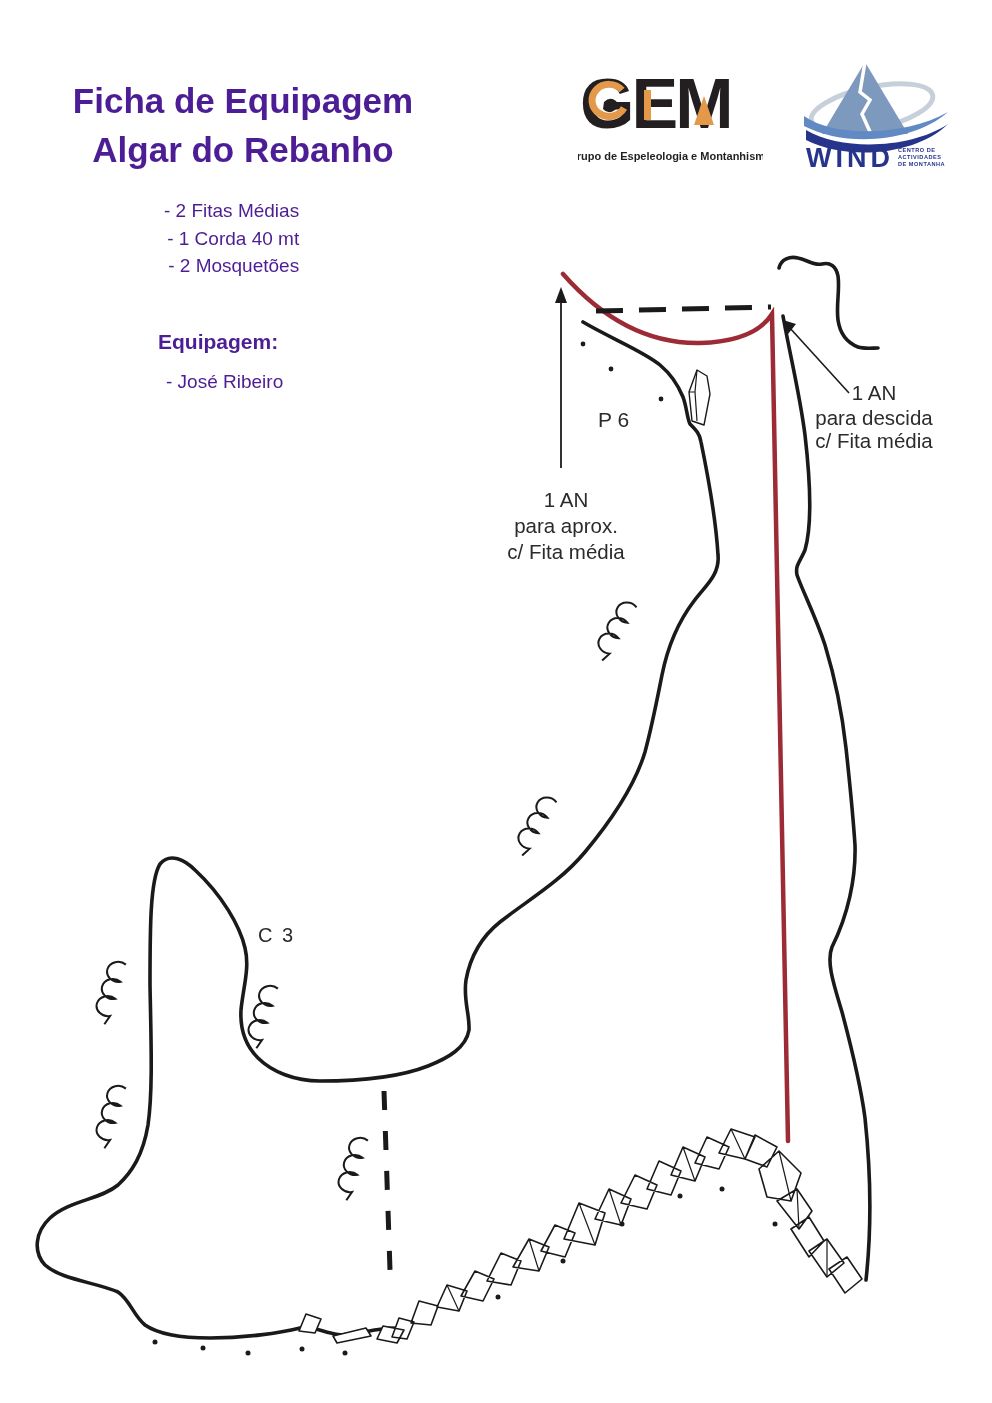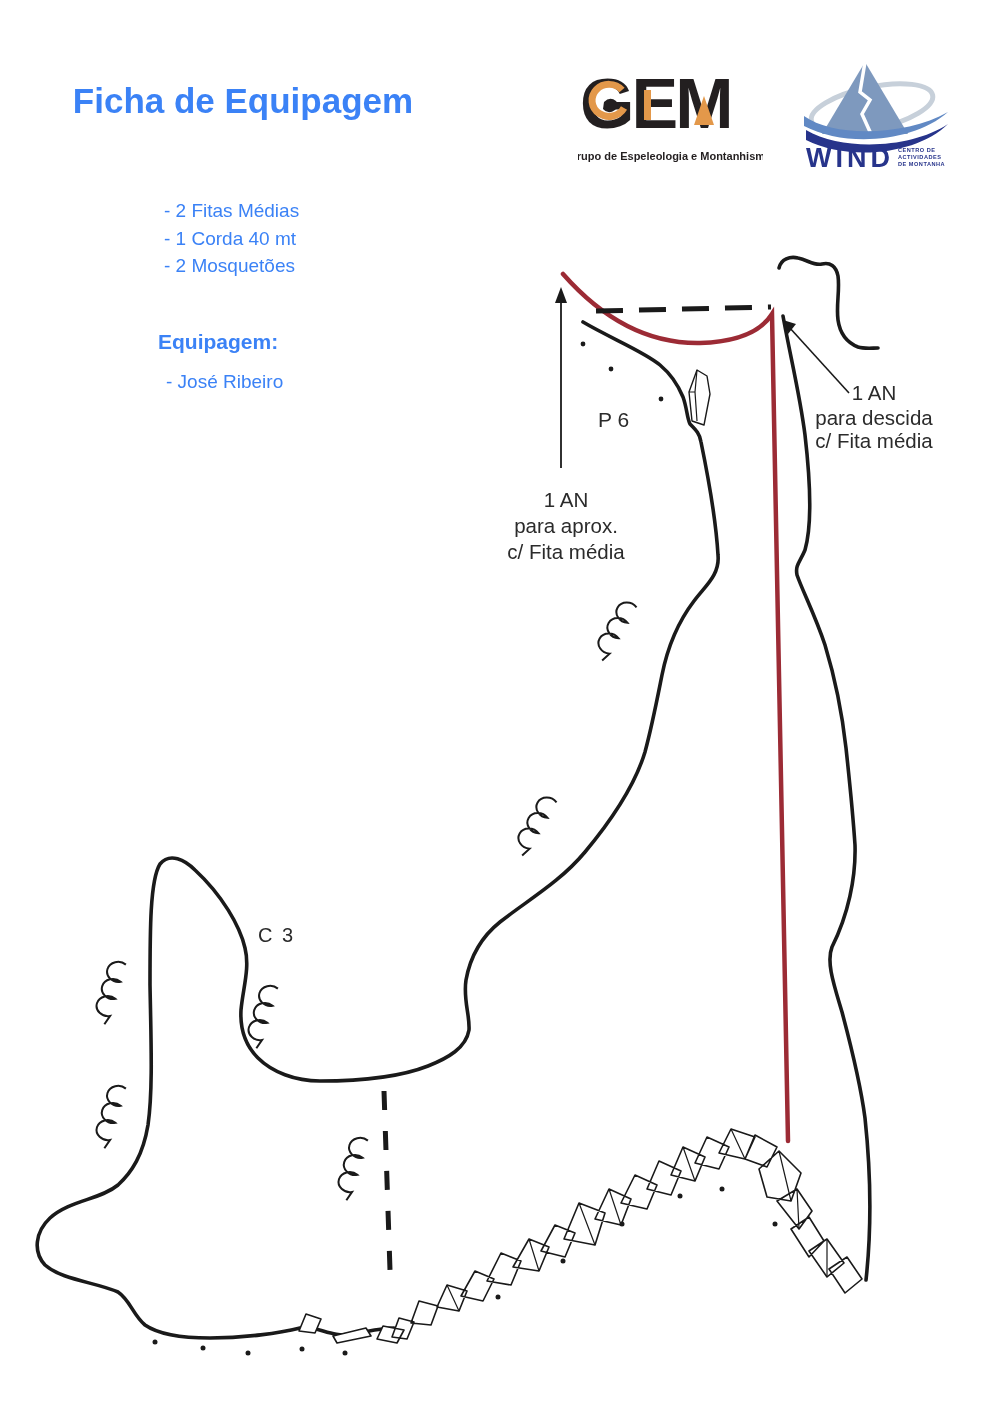--- a/index.html
+++ b/index.html
@@ -1,35 +1,36 @@
 <!DOCTYPE html>
 <html><head>
 <meta charset="utf-8">
 <style>
   html,body{margin:0;padding:0;background:#ffffff;}
   .page{position:relative;width:992px;height:1403px;background:#ffffff;overflow:hidden;
-        font-family:"Liberation Sans",sans-serif;color:#3b82f6;}
+        font-family:"Liberation Sans",sans-serif;color:#4c1d95;}
   .abs{position:absolute;}
   .title{left:28px;top:76px;width:430px;text-align:center;
          font-size:35px;font-weight:bold;line-height:49px;letter-spacing:0;}
-  .equip-list{left:164px;top:197px;font-size:19px;line-height:27.5px;}
+  .equip-list{left:164px;top:197px;font-size:19px;line-height:27.5px;text-align:right;}
   .team-head{left:158px;top:330px;font-size:21px;font-weight:bold;}
   .team-member{left:166px;top:371px;font-size:19px;}
   .gem{left:578px;top:68px;}
   .wind{left:798px;top:54px;}
   .diagram{left:0;top:0;}
   svg text{font-family:"Liberation Sans",sans-serif;}
 </style>
 </head>
 <body>
 
 <div class="page">
 
   <div class="abs title">
     <div>Ficha de Equipagem</div>
+    <div>Algar do Rebanho</div>
   </div>
 
   <div class="abs equip-list">
     <div>- 2 Fitas Médias</div>
     <div>- 1 Corda 40 mt</div>
     <div>- 2 Mosquetões</div>
   </div>
 
   <div class="abs team-head">Equipagem:</div>
   <div class="abs team-member">- José Ribeiro</div>

